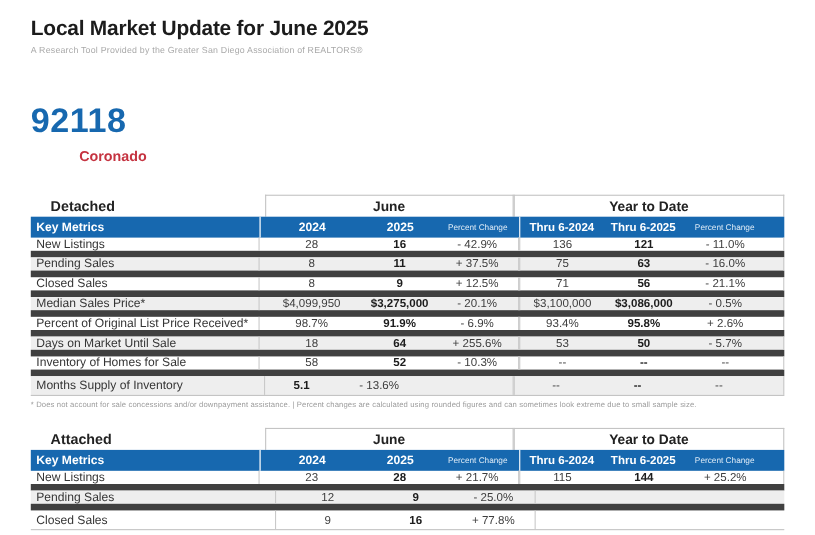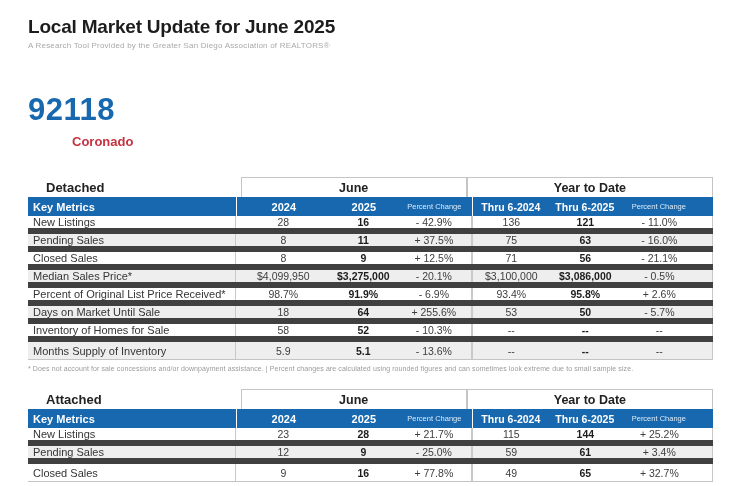--- a/index.html
+++ b/index.html
@@ -188,21 +188,20 @@
         </div>
         <div class="grp ytd">
           <div class="val yc-a">--</div>
           <div class="val bold yc-b">--</div>
           <div class="val yc-c">--</div>
         </div>
       </div>
       <div class="t-row d-row stripe">
         <div class="cell-label">Months Supply of Inventory</div>
         <div class="grp june">
-          <div class="val jc-a">5.9</div>
           <div class="val bold jc-b">5.1</div>
           <div class="val jc-c">- 13.6%</div>
         </div>
         <div class="grp ytd">
           <div class="val yc-a">--</div>
           <div class="val bold yc-b">--</div>
           <div class="val yc-c">--</div>
         </div>
       </div>
     </section>
@@ -241,34 +240,24 @@
           <div class="val yc-c">+ 25.2%</div>
         </div>
       </div>
       <div class="t-row d-row stripe">
         <div class="cell-label">Pending Sales</div>
         <div class="grp june">
           <div class="val jc-a">12</div>
           <div class="val bold jc-b">9</div>
           <div class="val jc-c">- 25.0%</div>
         </div>
-        <div class="grp ytd">
-          <div class="val yc-a">59</div>
-          <div class="val bold yc-b">61</div>
-          <div class="val yc-c">+ 3.4%</div>
-        </div>
       </div>
       <div class="t-row d-row">
         <div class="cell-label">Closed Sales</div>
         <div class="grp june">
           <div class="val jc-a">9</div>
           <div class="val bold jc-b">16</div>
           <div class="val jc-c">+ 77.8%</div>
         </div>
-        <div class="grp ytd">
-          <div class="val yc-a">49</div>
-          <div class="val bold yc-b">65</div>
-          <div class="val yc-c">+ 32.7%</div>
-        </div>
       </div>
     </section>
 
 </div>
 
 </body></html>

